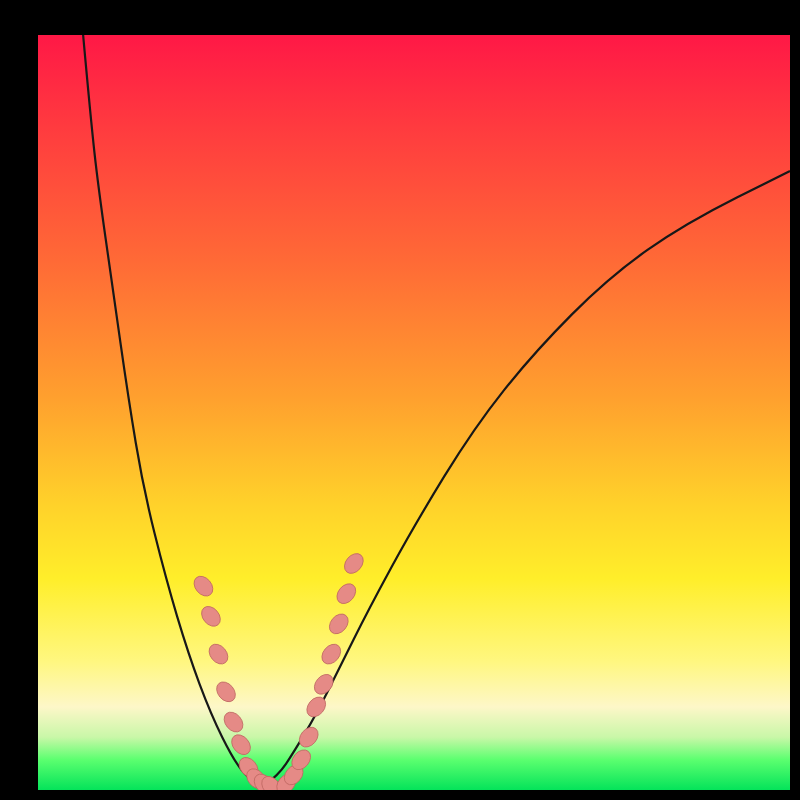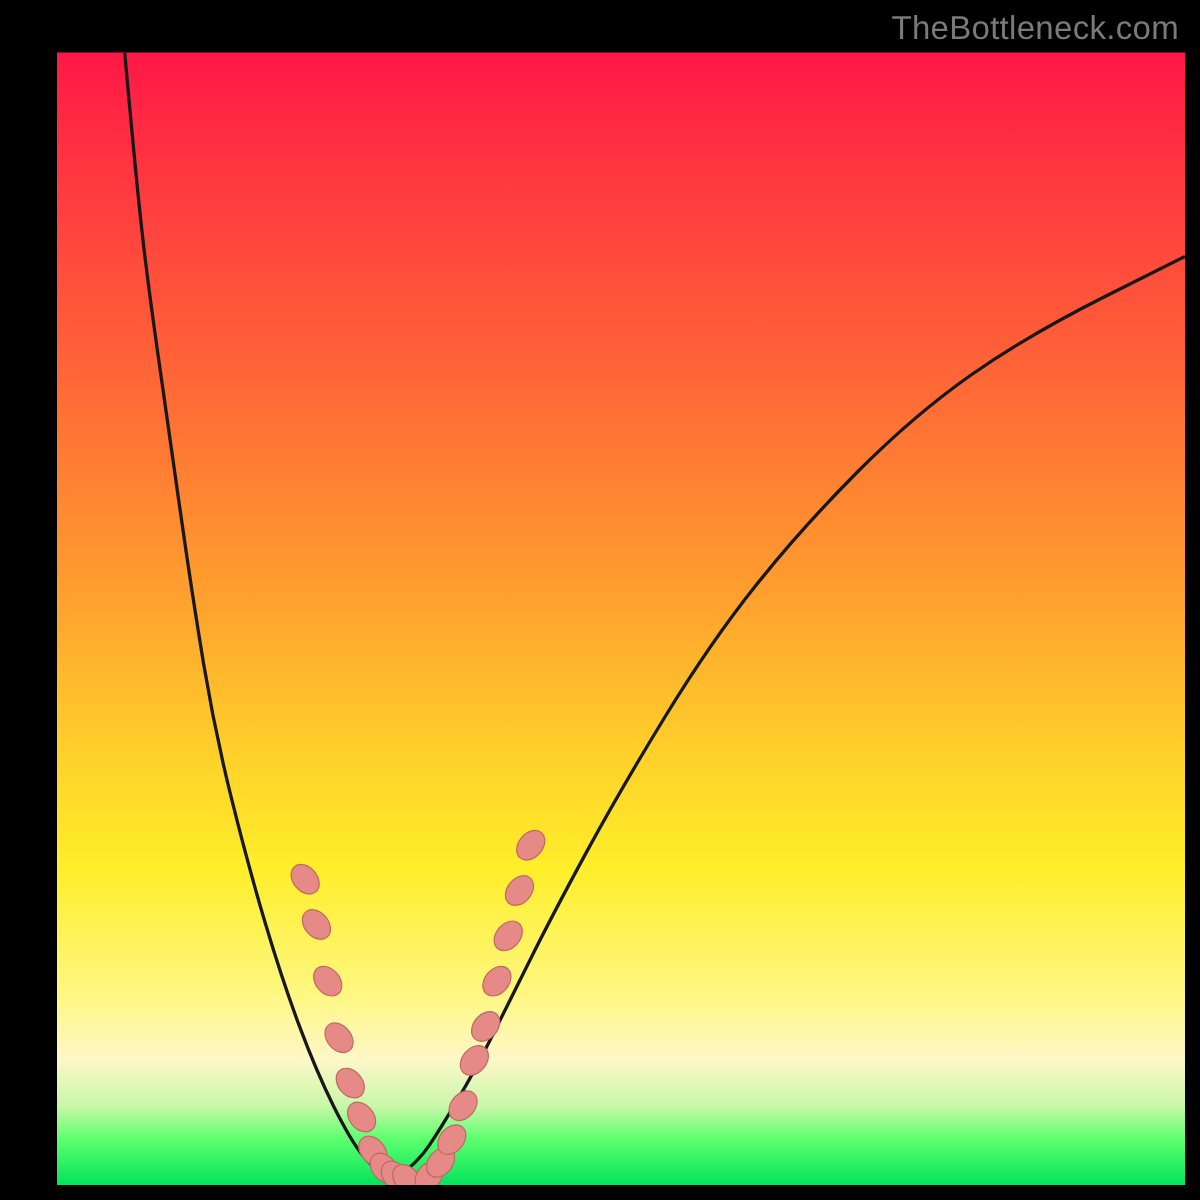--- a/index.html
+++ b/index.html
@@ -65,21 +65,20 @@
   .bead {
     fill: #e58a86;
     stroke: #c06862;
     stroke-width: 0.8;
   }
 </style>
 </head>
 <body>
 
 <div class="stage">
-  <div class="watermark">TheBottleneck.com</div>
 
   <div class="plot">
     <svg viewBox="0 0 752 755" preserveAspectRatio="none">
       <g id="curves">
           <path d="M 45.12 0 Q 52.64000000000001 83.04999999999995 56.400000000000006 117.02499999999998 Q 60.160000000000004 151 67.68 203.85 Q 75.2 256.7 82.72 309.54999999999995 Q 90.24 362.4 97.76 407.7 Q 105.28000000000002 453 116.56 498.29999999999995 Q 127.84 543.5999999999999 139.12 581.3499999999999 Q 150.4 619.1 161.68 649.3 Q 172.96 679.5 184.24 702.15 Q 195.52 724.8 203.04000000000002 734.2375 Q 210.56000000000003 743.675 218.08 747.45 T 225.6 751.225" class="curve"></path>
           <path d="M 225.6 751.225 Q 240.64000000000001 739.9 248.16000000000003 728.575 Q 255.68 717.25 266.96000000000004 698.375 Q 278.24 679.5 289.52 656.85 Q 300.8 634.2 315.84000000000003 604 Q 330.88 573.8 353.44 532.275 Q 376 490.75 406.08 441.675 Q 436.15999999999997 392.6 466.24 354.85 Q 496.32000000000005 317.1 533.9200000000001 279.34999999999997 Q 571.52 241.5999999999999 609.12 215.17499999999995 Q 646.72 188.75 699.36 162.32500000000005 T 752 135.9000000000001" class="curve"></path>
         </g>
       <g id="beads">
           <ellipse cx="165.44" cy="551.15" rx="8" ry="11" transform="rotate(-40 165.44 551.15)" class="bead"></ellipse>
           <ellipse cx="172.96" cy="581.35" rx="8" ry="11" transform="rotate(-40 172.96 581.35)" class="bead"></ellipse>

